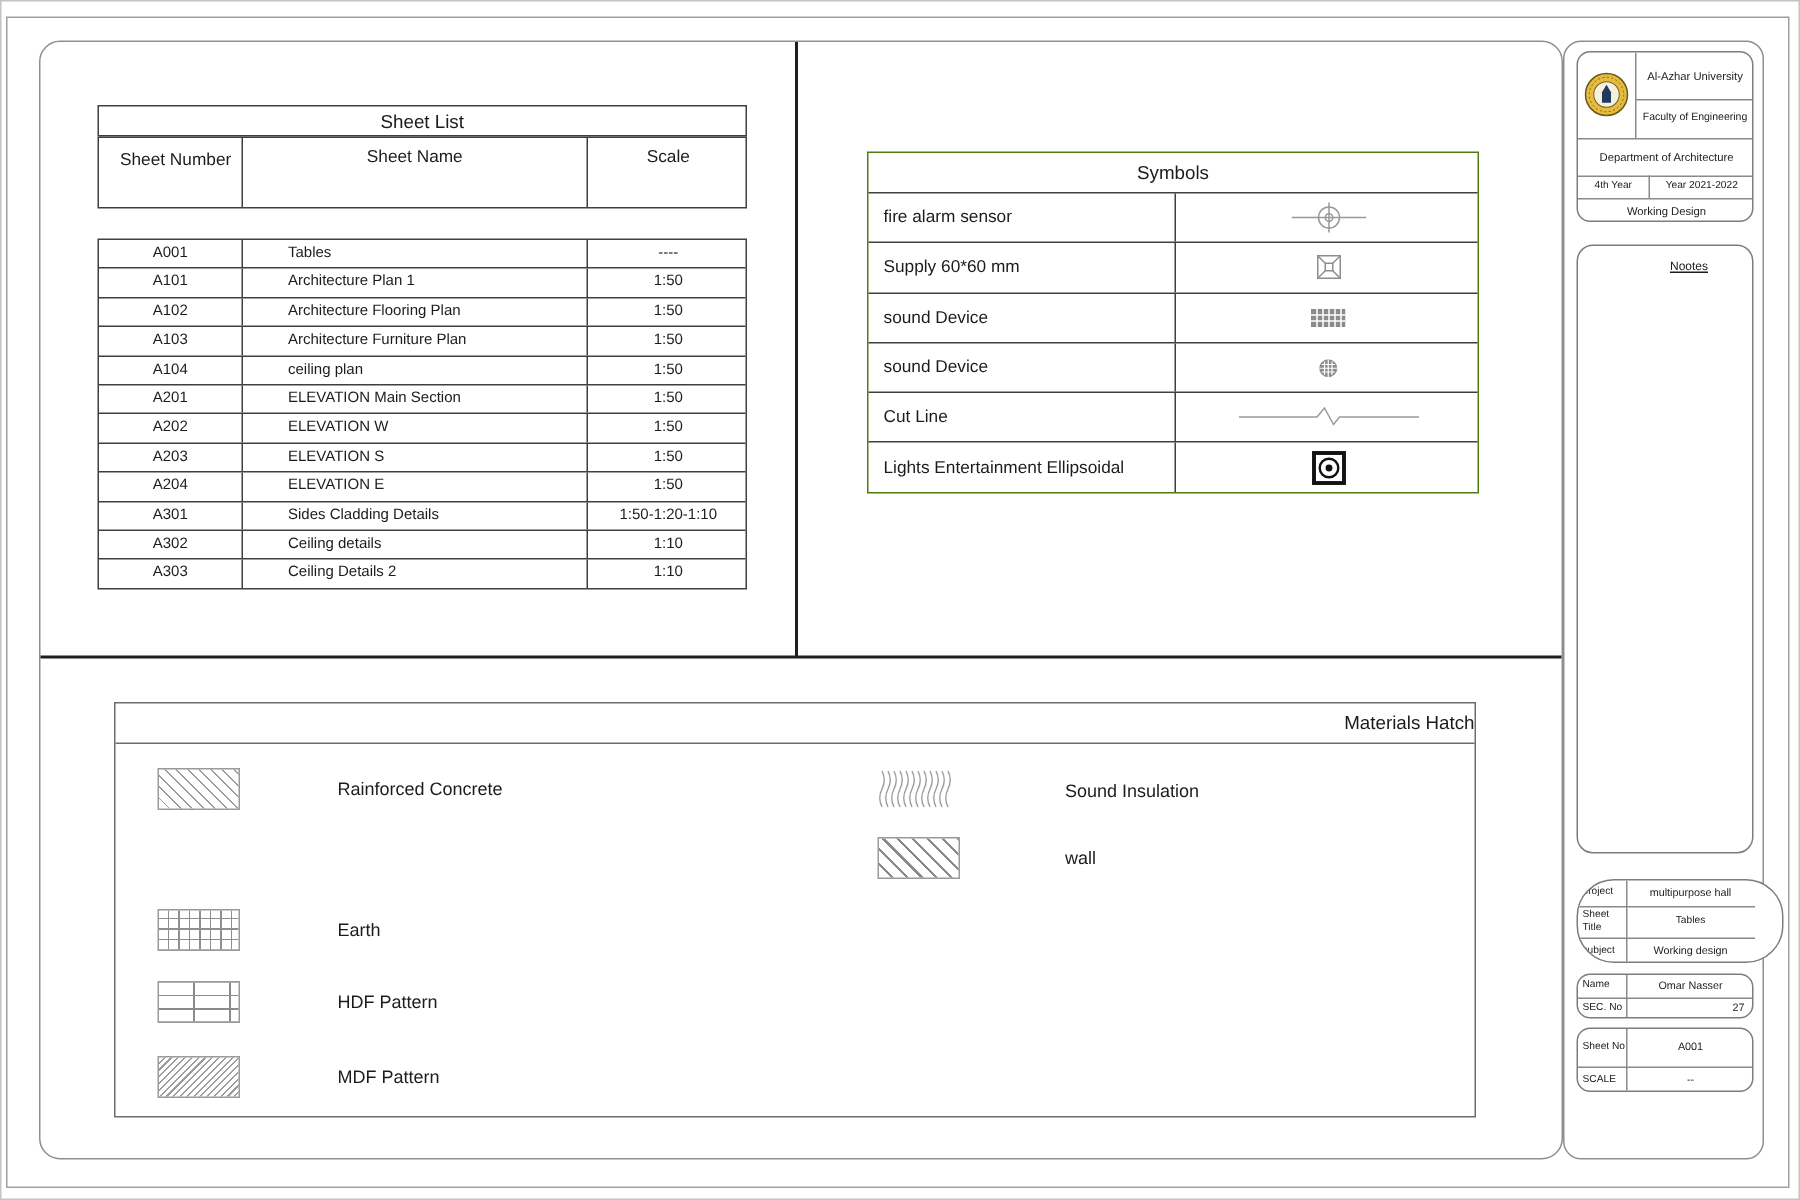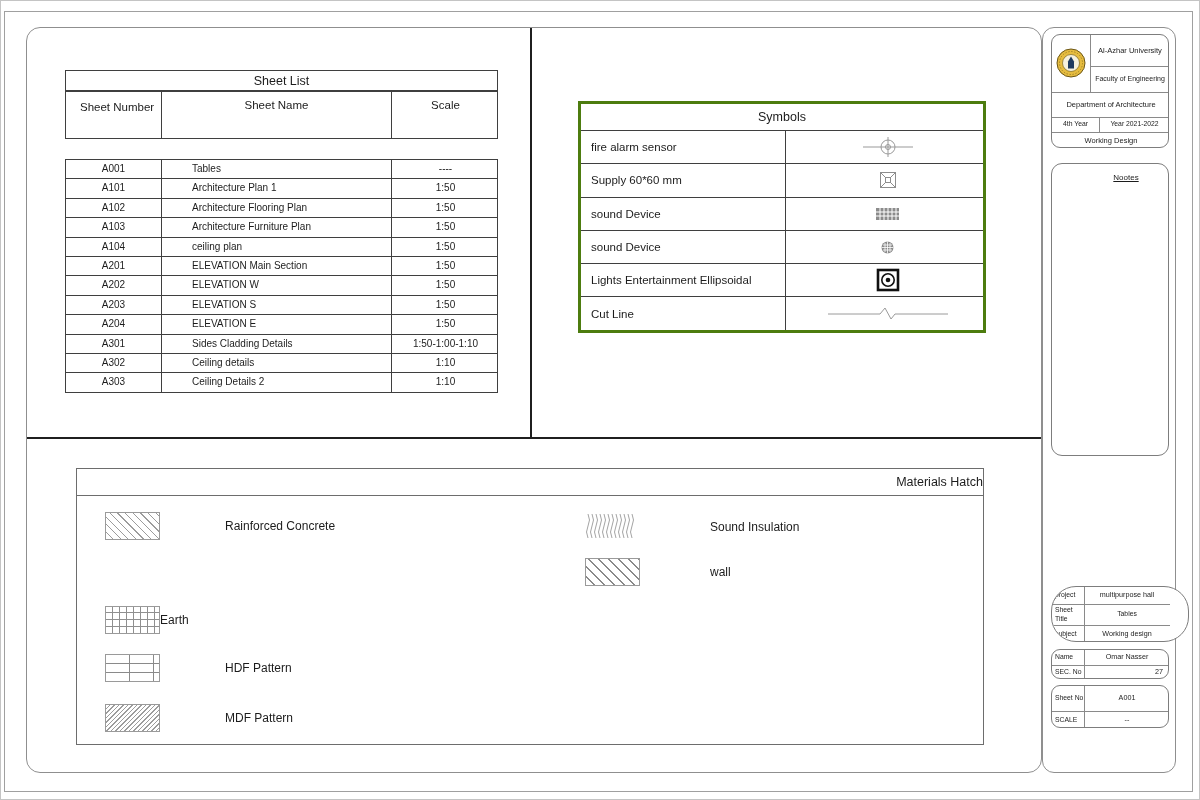--- a/index.html
+++ b/index.html
@@ -28,21 +28,21 @@
   .sl-row{display:grid;grid-template-columns:96px 230px 107px;height:18.4px;
           border-bottom:1px solid #3f3f3f;font-size:10px;line-height:17.5px;}
   .sl-row:last-child{border-bottom:none;}
   .sl-row span{display:block;border-right:1px solid #3f3f3f;overflow:hidden;white-space:nowrap;}
   .sl-row span:last-child{border-right:none;}
   .sl-num{text-align:center;}
   .sl-name{padding-left:30px;}
   .sl-scale{text-align:center;}
 
   
-  .sym-box{left:577px;top:100px;width:408px;border:3px solid #4d7c0f;}
+  .sym-box{left:577px;top:100px;width:408px;border:1px solid #4d7c0f;}
   .sym-title{height:26px;border-bottom:1px solid #3f3f3f;text-align:center;
              font-size:12.5px;line-height:26px;}
   .sym-row{display:grid;grid-template-columns:205px 203px;height:32.3px;border-bottom:1px solid #3f3f3f;}
   .sym-row:last-child{border-bottom:none;}
   .sym-label{border-right:1px solid #3f3f3f;display:flex;align-items:center;
              padding-left:10px;font-size:11.5px;}
   .sym-glyph{display:flex;align-items:center;justify-content:center;}
 
   
   .mat-box{left:75px;top:467px;width:908px;height:277px;border:1px solid #6d6d6d;}
@@ -60,21 +60,21 @@
   .sw-mdf{background:repeating-linear-gradient(135deg,#fff 0 2.2px,#9c9c9c 2.2px 3.2px);}
   .sw-wall{background:repeating-linear-gradient(45deg,#fff 0 5.5px,#8a8a8a 5.5px 7px);}
   .sw-none{border:none;}
 
   
   .tb-box{border:1px solid #7d7d7d;border-radius:9px;background:#fff;overflow:hidden;}
   .uni-box{left:1050px;top:33px;width:118px;height:114px;}
   .tb-line{position:absolute;background:#8a8a8a;}
   .tb-text{position:absolute;display:flex;align-items:center;justify-content:center;
            text-align:center;font-size:7.5px;line-height:1.2;}
-  .notes-box{left:1050px;top:162px;width:118px;height:293px;border-radius:11px;padding-left:32px;}
+  .notes-box{left:1050px;top:162px;width:118px;height:406px;border-radius:11px;padding-left:32px;}
   .notes-title{padding-top:9px;text-align:center;font-size:8px;text-decoration:underline;}
   .proj-box{left:1050px;top:585px;width:138px;height:56px;border-radius:25px;}
   .name-box{left:1050px;top:648px;width:118px;height:30px;}
   .sheet-box{left:1050px;top:684px;width:118px;height:43px;}
   .lbl{justify-content:flex-start;text-align:left;padding-left:3px;font-size:6.8px;}
 </style>
 </head>
 <body>
 
 <div class="page">
@@ -135,21 +135,21 @@
         <span class="sl-scale">1:50</span>
       </div>
     <div class="sl-row">
         <span class="sl-num">A204</span>
         <span class="sl-name">ELEVATION E</span>
         <span class="sl-scale">1:50</span>
       </div>
     <div class="sl-row">
         <span class="sl-num">A301</span>
         <span class="sl-name">Sides Cladding Details</span>
-        <span class="sl-scale">1:50-1:00-1:10</span>
+        <span class="sl-scale">1:50-1:20-1:10</span>
       </div>
     <div class="sl-row">
         <span class="sl-num">A302</span>
         <span class="sl-name">Ceiling details</span>
         <span class="sl-scale">1:10</span>
       </div>
     <div class="sl-row">
         <span class="sl-num">A303</span>
         <span class="sl-name">Ceiling Details 2</span>
         <span class="sl-scale">1:10</span>
@@ -214,50 +214,50 @@
               <line x1="2" y1="9" x2="11" y2="9"></line>
             <line x1="4" y1="2" x2="4" y2="11"></line>
               <line x1="6.5" y1="0.5" x2="6.5" y2="12.5"></line>
               <line x1="9" y1="2" x2="9" y2="11"></line>
           </g>
         </svg>
       </div>
     </div>
 
     <div class="sym-row">
+      <div class="sym-label">Cut Line</div>
+      <div class="sym-glyph">
+        <svg width="120" height="14" viewBox="0 0 120 14">
+          <path d="M0 7 H52 L57 1 L63 12 L67 7 H120" fill="none" stroke="#9a9a9a" stroke-width="1"></path>
+        </svg>
+      </div>
+    </div>
+
+    <div class="sym-row">
       <div class="sym-label">Lights Entertainment Ellipsoidal</div>
       <div class="sym-glyph">
         <svg width="24" height="24" viewBox="0 0 24 24">
           <rect x="2" y="2" width="20" height="20" fill="none" stroke="#111" stroke-width="2.6"></rect>
           <circle cx="12" cy="12" r="6.2" fill="none" stroke="#111" stroke-width="1.6"></circle>
           <circle cx="12" cy="12" r="2.3" fill="#111"></circle>
         </svg>
       </div>
     </div>
-
-    <div class="sym-row">
-      <div class="sym-label">Cut Line</div>
-      <div class="sym-glyph">
-        <svg width="120" height="14" viewBox="0 0 120 14">
-          <path d="M0 7 H52 L57 1 L63 12 L67 7 H120" fill="none" stroke="#9a9a9a" stroke-width="1"></path>
-        </svg>
-      </div>
-    </div>
   </div>
 
   <div class="abs mat-box">
     <div class="mat-title">Materials Hatch</div>
 
     <div class="mat-item" style="left:28px;top:43px;">
       <div class="sw sw-concrete"></div>
       <div class="mat-label" style="margin-left:65px;">Rainforced Concrete</div>
     </div>
     <div class="mat-item" style="left:28px;top:137px;">
       <div class="sw sw-earth"></div>
-      <div class="mat-label" style="">Earth</div>
+      <div class="mat-label" style="margin-left:65px;">Earth</div>
     </div>
     <div class="mat-item" style="left:28px;top:185px;">
       <div class="sw sw-hdf"></div>
       <div class="mat-label" style="margin-left:65px;">HDF Pattern</div>
     </div>
     <div class="mat-item" style="left:28px;top:235px;">
       <div class="sw sw-mdf"></div>
       <div class="mat-label" style="margin-left:65px;">MDF Pattern</div>
     </div>
 

